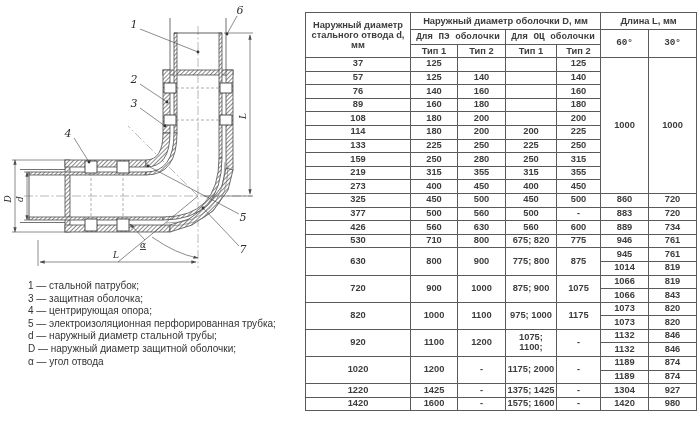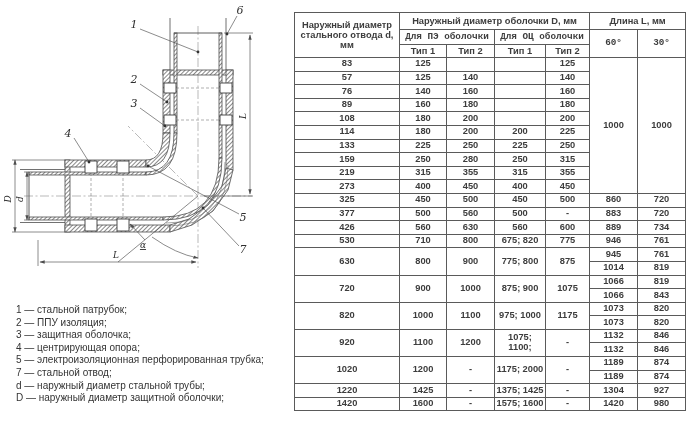--- a/index.html
+++ b/index.html
@@ -5,26 +5,25 @@
   html,body{margin:0;padding:0;}
   body{
     width:700px;height:432px;position:relative;overflow:hidden;
     background:#ffffff;
     font-family:"Liberation Sans",sans-serif;
     color:#3d3d3d;
   }
   .diagram-panel{position:absolute;left:0;top:0;width:305px;height:432px;}
   .drawing{position:absolute;left:0;top:0;}
   .legend{
-    position:absolute;left:16px;top:280px;
+    position:absolute;left:28px;top:280px;
     font-size:10px;line-height:12.6px;color:#333;
     white-space:nowrap;
-    margin-top:24px;
   }
-  .table-panel{position:absolute;left:294px;top:12px;width:391px;}
+  .table-panel{position:absolute;left:305px;top:12px;width:391px;}
   table.spec{
     border-collapse:collapse;table-layout:fixed;width:391px;
     font-size:9.3px;color:#3d3d3d;
   }
   table.spec th,table.spec td{
     border:1px solid #5a5a5a;
     text-align:center;vertical-align:middle;
     padding:0;overflow:hidden;
   }
   table.spec th{font-weight:700;line-height:1.1;}
@@ -165,27 +164,26 @@
       <text x="134" y="83">2</text>
       <text x="134" y="107">3</text>
       <text x="68" y="137">4</text>
       <text x="243" y="221">5</text>
       <text x="243" y="253">7</text>
     </g>
   </svg>
 
   <div class="legend">
       <div>1 — стальной патрубок;</div>
-      <div>2 — ППУ изоляция;</div>
       <div>3 — защитная оболочка;</div>
       <div>4 — центрирующая опора;</div>
       <div>5 — электроизоляционная перфорированная трубка;</div>
-      <div>7 — стальной отвод;</div>
       <div>d — наружный диаметр стальной трубы;</div>
       <div>D — наружный диаметр защитной оболочки;</div>
+      <div>α — угол отвода</div>
     </div>
 </div>
 
 <div class="table-panel">
   <table class="spec">
     <colgroup>
       <col style="width:105px">
         <col style="width:47px">
         <col style="width:48px">
       <col style="width:51px">
@@ -207,21 +205,21 @@
       </tr>
       <tr class="hr3">
         <th>Тип 1</th>
         <th>Тип 2</th>
         <th>Тип 1</th>
         <th>Тип 2</th>
       </tr>
     </thead>
     <tbody>
         <tr>
-          <td>83</td>
+          <td>37</td>
           <td>125</td>
           <td></td>
           <td></td>
           <td>125</td>
           <td rowspan="10">1000</td>
           <td rowspan="10">1000</td>
         </tr>
         <tr>
           <td>57</td>
           <td>125</td>

